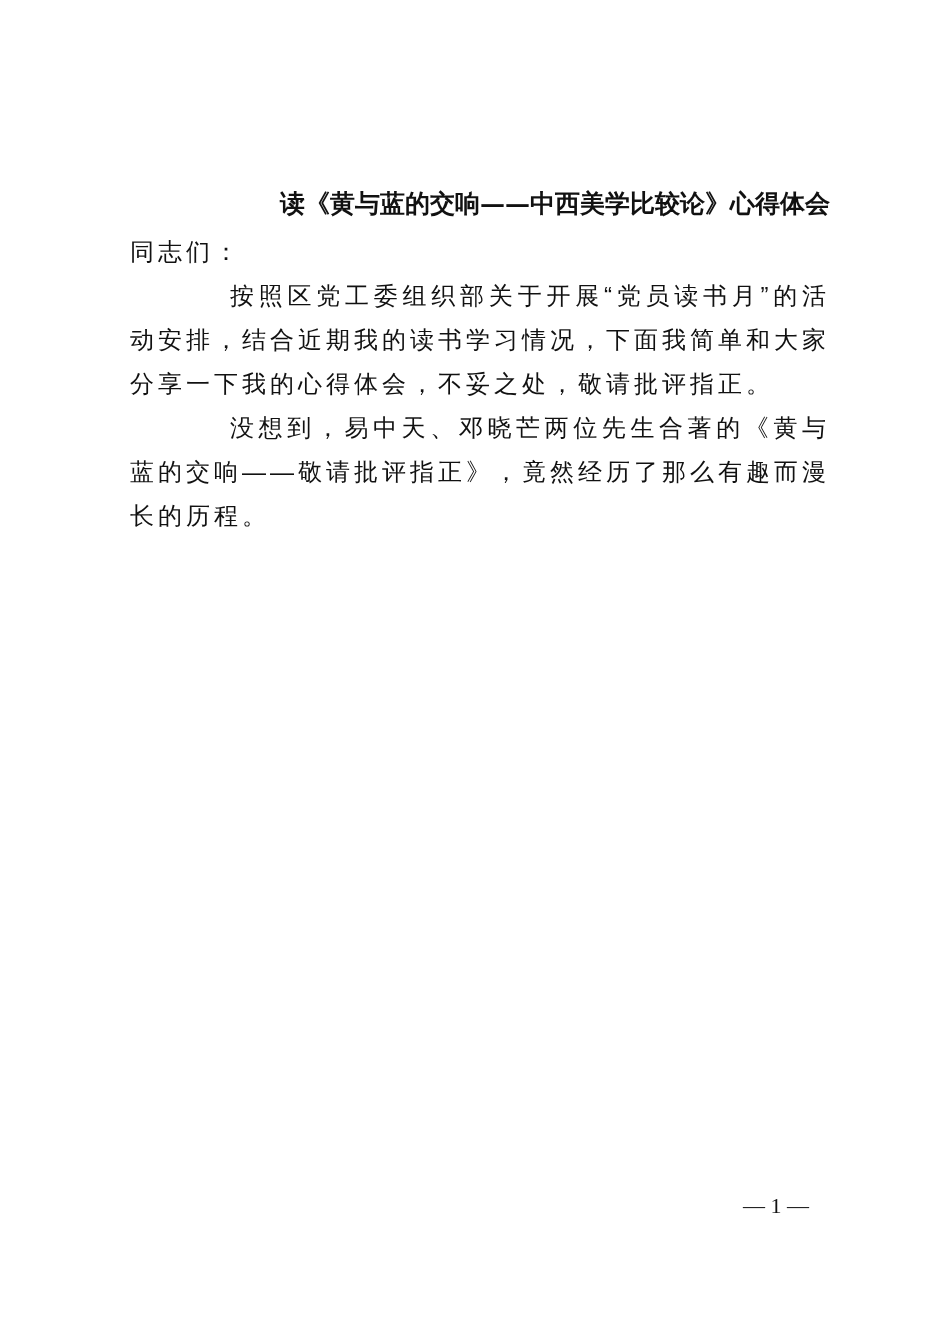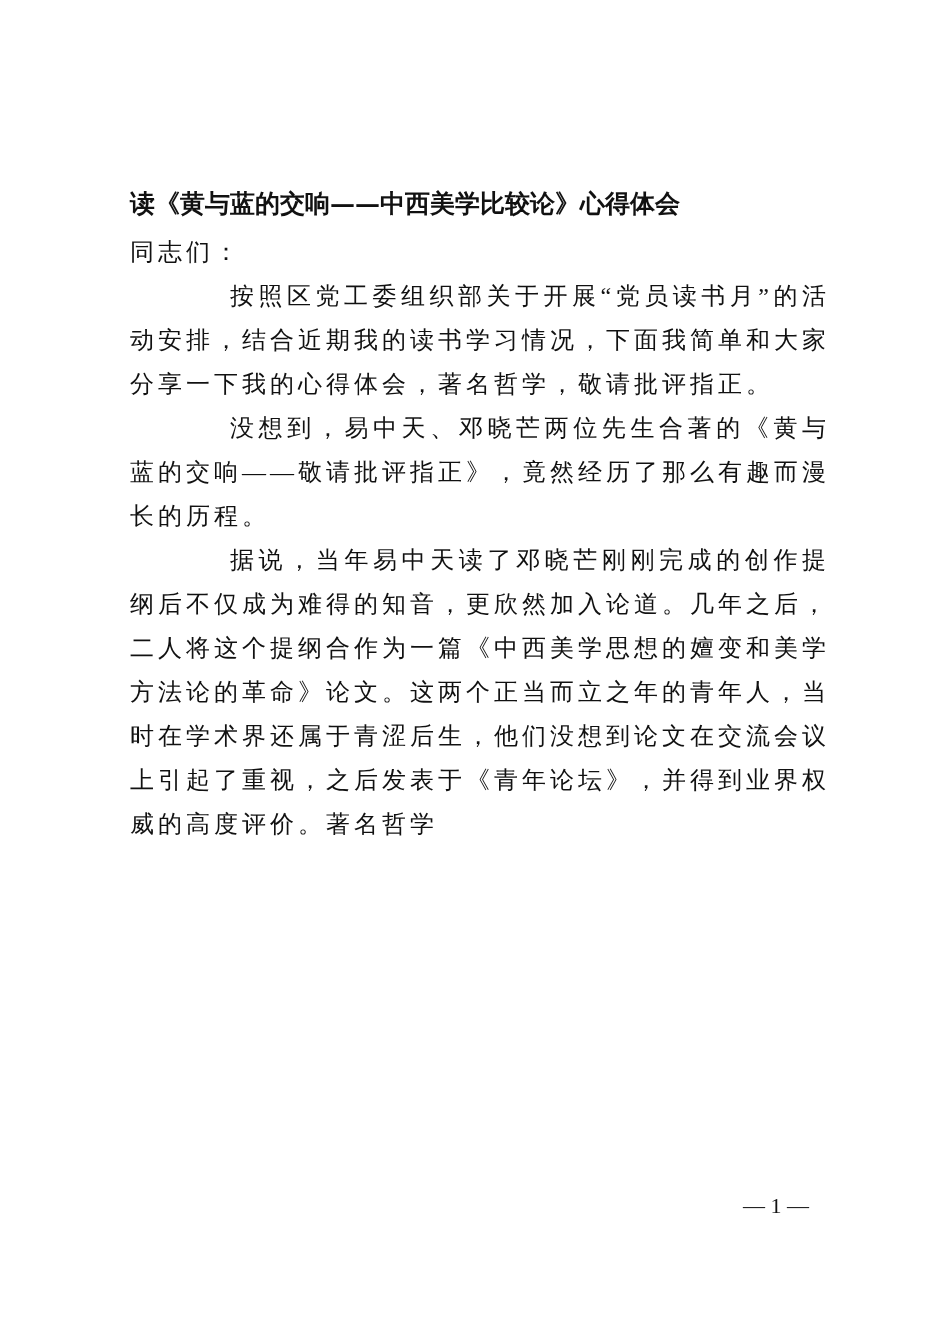--- a/index.html
+++ b/index.html
@@ -19,34 +19,34 @@
       left: 0; top: 0;
       width: 950px;
       height: 1344px;
       background: #ffffff;
     }
     .title {
       position: absolute;
       left: 130px;
       width: 700px;
       top: 184px;
-      text-align: left;
+      text-align: right;
       font-family: "DejaVu Serif", "Liberation Serif", serif;
       font-weight: bold;
       font-size: 25px;
       line-height: 40px;
       letter-spacing: 0px;
       white-space: nowrap;
     }
     .body-text {
       position: absolute;
       left: 130px;
       top: 230px;
       width: 700px;
-      font-family: Liberation Serif, serif;
+      font-family: Liberation Sans, sans-serif;
       font-size: 24px;
       line-height: 44px;
       letter-spacing: 4px;
       text-align: justify;
       text-justify: inter-character;
     }
     .greeting {
       margin: 0;
     }
     .para {
@@ -67,19 +67,18 @@
     }
   </style>
 </head>
 <body>
 
 <div class="page">
   <div class="title">读《黄与蓝的交响——中西美学比较论》心得体会</div>
 
   <div class="body-text">
     <p class="greeting">同志们：</p>
-    <p class="para">按照区党工委组织部关于开展“党员读书月”的活动安排，结合近期我的读书学习情况，下面我简单和大家分享一下我的心得体会，著名哲学，敬请批评指正。</p>
+    <p class="para">按照区党工委组织部关于开展“党员读书月”的活动安排，结合近期我的读书学习情况，下面我简单和大家分享一下我的心得体会，不妥之处，敬请批评指正。</p>
     <p class="para">没想到，易中天、邓晓芒两位先生合著的《黄与蓝的交响——敬请批评指正》，竟然经历了那么有趣而漫长的历程。</p>
-    <p class="para">据说，当年易中天读了邓晓芒刚刚完成的创作提纲后不仅成为难得的知音，更欣然加入论道。几年之后，二人将这个提纲合作为一篇《中西美学思想的嬗变和美学方法论的革命》论文。这两个正当而立之年的青年人，当时在学术界还属于青涩后生，他们没想到论文在交流会议上引起了重视，之后发表于《青年论坛》，并得到业界权威的高度评价。著名哲学</p>
   </div>
 
   <div class="page-number">— 1 —</div>
 </div>
 
 </body></html>

